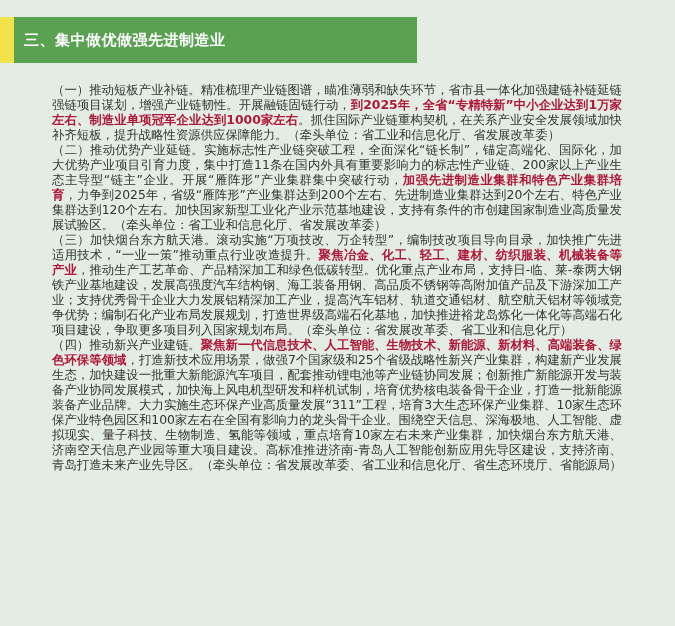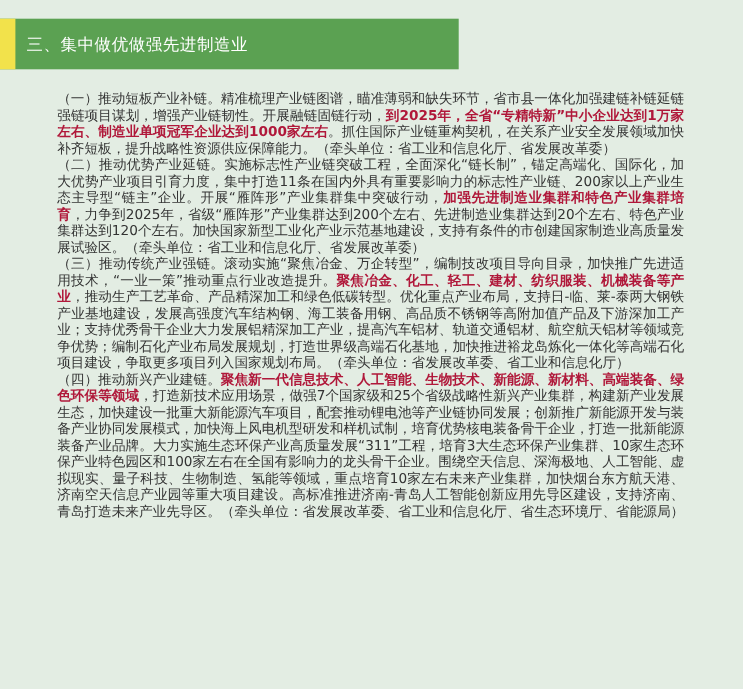--- a/index.html
+++ b/index.html
@@ -15,21 +15,21 @@
     background: #5ba152;
   }
   .banner .accent {
     position: absolute; left: 0; top: 0;
     width: 14px; height: 46px;
     background: #f2e24b;
   }
   .banner .title {
     position: absolute; left: 24px; top: 0;
     line-height: 46px; height: 46px;
-    color: #ffffff; font-size: 15px; font-weight: normal;
+    color: #ffffff; font-size: 15px; font-weight: bold;
     letter-spacing: 0.5px;
   }
   .content {
     position: absolute; left: 52px; top: 82px;
     width: 570px;
     font-size: 12.4px; line-height: 15px;
     color: #333333;
     text-align: justify;
   }
   .content p { margin: 0; text-indent: 0; }
@@ -44,18 +44,18 @@
 </div>
 
 <div class="content">
   <p>
     <span>（一）推动短板产业补链。精准梳理产业链图谱，瞄准薄弱和缺失环节，省市县一体化加强建链补链延链强链项目谋划，增强产业链韧性。开展融链固链行动，</span><span class="hl">到2025年，全省“专精特新”中小企业达到1万家左右、制造业单项冠军企业达到1000家左右</span><span>。抓住国际产业链重构契机，在关系产业安全发展领域加快补齐短板，提升战略性资源供应保障能力。（牵头单位：省工业和信息化厅、省发展改革委）</span>
   </p>
   <p>
     <span>（二）推动优势产业延链。实施标志性产业链突破工程，全面深化“链长制”，锚定高端化、国际化，加大优势产业项目引育力度，集中打造11条在国内外具有重要影响力的标志性产业链、200家以上产业生态主导型“链主”企业。开展“雁阵形”产业集群集中突破行动，</span><span class="hl">加强先进制造业集群和特色产业集群培育</span><span>，力争到2025年，省级“雁阵形”产业集群达到200个左右、先进制造业集群达到20个左右、特色产业集群达到120个左右。加快国家新型工业化产业示范基地建设，支持有条件的市创建国家制造业高质量发展试验区。（牵头单位：省工业和信息化厅、省发展改革委）</span>
   </p>
   <p>
-    <span>（三）推动传统产业强链。滚动实施“聚焦冶金、万企转型”，编制技改项目导向目录，加快推广先进适用技术，“一业一策”推动重点行业改造提升。</span><span class="hl">聚焦冶金、化工、轻工、建材、纺织服装、机械装备等产业</span><span>，推动生产工艺革命、产品精深加工和绿色低碳转型。优化重点产业布局，支持日-临、莱-泰两大钢铁产业基地建设，发展高强度汽车结构钢、海工装备用钢、高品质不锈钢等高附加值产品及下游深加工产业；支持优秀骨干企业大力发展铝精深加工产业，提高汽车铝材、轨道交通铝材、航空航天铝材等领域竞争优势；编制石化产业布局发展规划，打造世界级高端石化基地，加快推进裕龙岛炼化一体化等高端石化项目建设，争取更多项目列入国家规划布局。（牵头单位：省发展改革委、省工业和信息化厅）</span>
+    <span>（三）加快烟台东方航天港。滚动实施“万项技改、万企转型”，编制技改项目导向目录，加快推广先进适用技术，“一业一策”推动重点行业改造提升。</span><span class="hl">聚焦冶金、化工、轻工、建材、纺织服装、机械装备等产业</span><span>，推动生产工艺革命、产品精深加工和绿色低碳转型。优化重点产业布局，支持日-临、莱-泰两大钢铁产业基地建设，发展高强度汽车结构钢、海工装备用钢、高品质不锈钢等高附加值产品及下游深加工产业；支持优秀骨干企业大力发展铝精深加工产业，提高汽车铝材、轨道交通铝材、航空航天铝材等领域竞争优势；编制石化产业布局发展规划，打造世界级高端石化基地，加快推进裕龙岛炼化一体化等高端石化项目建设，争取更多项目列入国家规划布局。（牵头单位：省发展改革委、省工业和信息化厅）</span>
   </p>
   <p>
     <span>（四）推动新兴产业建链。</span><span class="hl">聚焦新一代信息技术、人工智能、生物技术、新能源、新材料、高端装备、绿色环保等领域</span><span>，打造新技术应用场景，做强7个国家级和25个省级战略性新兴产业集群，构建新产业发展生态，加快建设一批重大新能源汽车项目，配套推动锂电池等产业链协同发展；创新推广新能源开发与装备产业协同发展模式，加快海上风电机型研发和样机试制，培育优势核电装备骨干企业，打造一批新能源装备产业品牌。大力实施生态环保产业高质量发展“311”工程，培育3大生态环保产业集群、10家生态环保产业特色园区和100家左右在全国有影响力的龙头骨干企业。围绕空天信息、深海极地、人工智能、虚拟现实、量子科技、生物制造、氢能等领域，重点培育10家左右未来产业集群，加快烟台东方航天港、济南空天信息产业园等重大项目建设。高标准推进济南-青岛人工智能创新应用先导区建设，支持济南、青岛打造未来产业先导区。（牵头单位：省发展改革委、省工业和信息化厅、省生态环境厅、省能源局）</span>
   </p>
 </div>
 
 </body></html>

